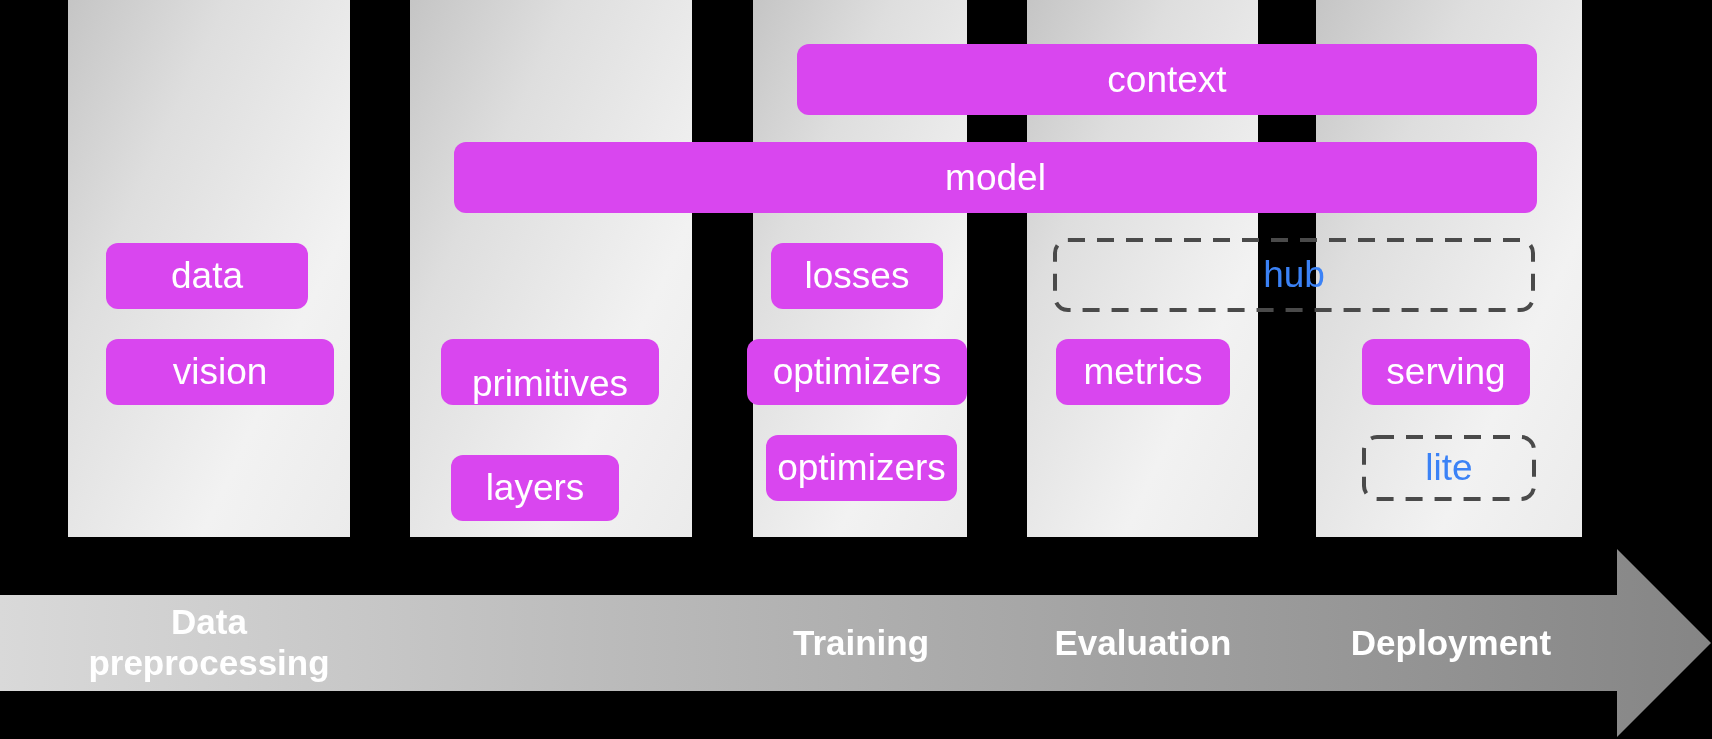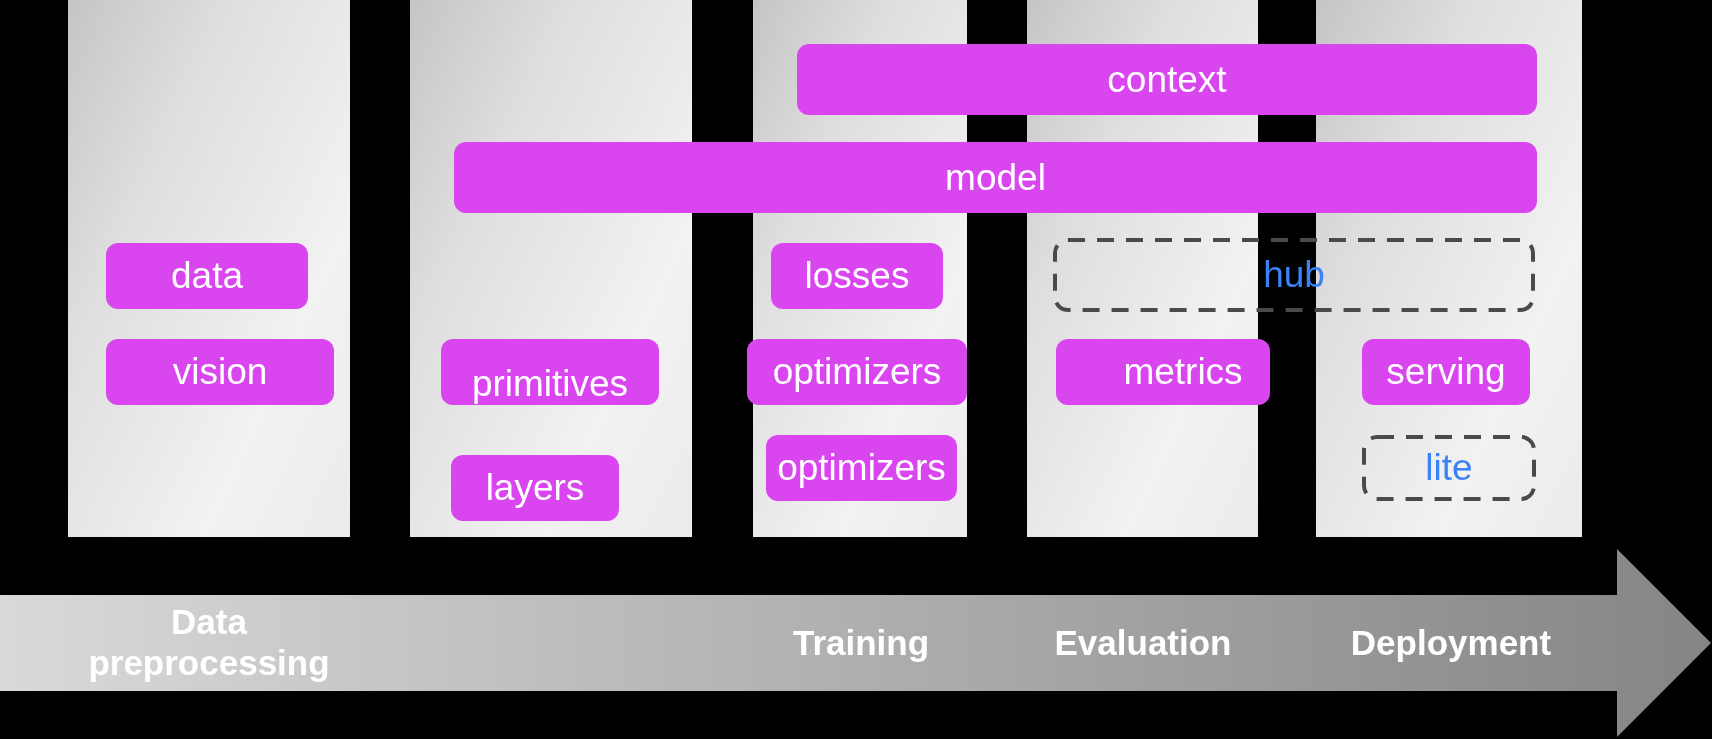--- a/index.html
+++ b/index.html
@@ -40,21 +40,21 @@
   }
   #box-context    { left: 797px;  top: 44px;  width: 740px;  height: 71px; }
   #box-model      { left: 454px;  top: 142px; width: 1083px; height: 71px; }
   #box-data       { left: 106px;  top: 243px; width: 202px;  height: 66px; }
   #box-vision     { left: 106px;  top: 339px; width: 228px;  height: 66px; }
   #box-primitives { left: 441px;  top: 339px; width: 218px;  height: 66px; align-items: flex-end; }
   #box-layers     { left: 451px;  top: 455px; width: 168px;  height: 66px; }
   #box-losses     { left: 771px;  top: 243px; width: 172px;  height: 66px; justify-content: center; }
   #box-optimizers { left: 747px;  top: 339px; width: 220px;  height: 66px; }
   #box-callbacks  { left: 766px;  top: 435px; width: 191px;  height: 66px; }
-  #box-metrics    { left: 1056px; top: 339px; width: 174px;  height: 66px; padding-left: 40px; }
+  #box-metrics    { left: 1056px; top: 339px; width: 174px;  height: 66px; }
   #box-serving    { left: 1362px; top: 339px; width: 168px;  height: 66px; }
 
   .module.dashed {
     background: transparent;
     color: #3b82f6;
   }
   #box-hub  { left: 1053px; top: 238px; width: 482px; height: 74px; }
   #box-lite { left: 1362px; top: 435px; width: 174px; height: 66px; }
   .dashed-border {
     position: absolute;

